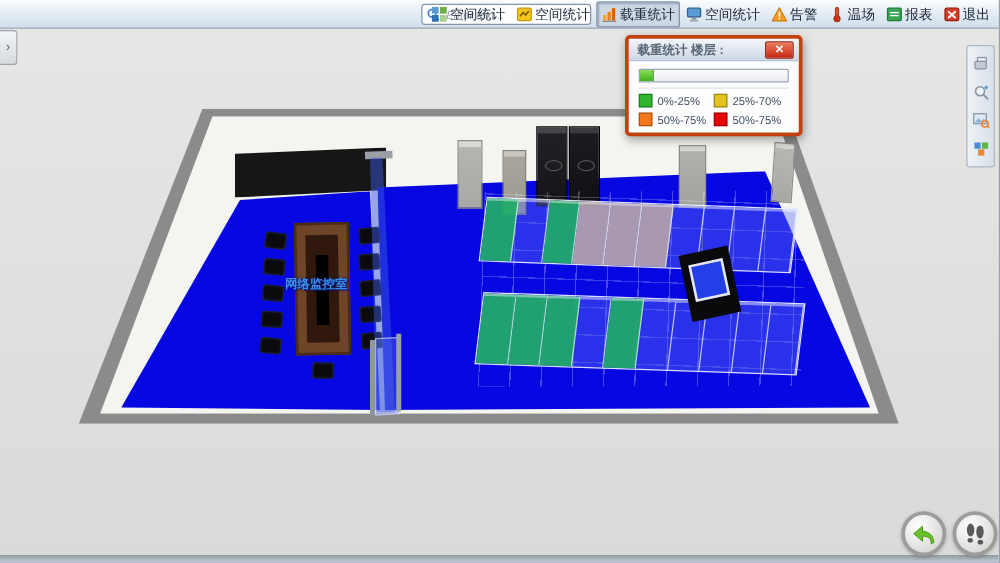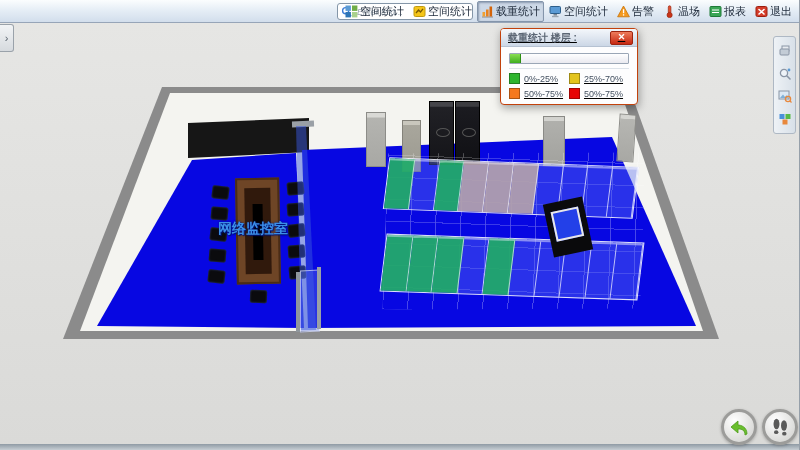--- a/index.html
+++ b/index.html
@@ -37,21 +37,21 @@
     border:1px solid rgba(255,255,255,.85);z-index:5;}
   .rack-cell{flex:1;border-right:1px solid rgba(255,255,255,.7);
     box-shadow:inset 0 2px 0 rgba(255,255,255,.45);}
   .rack-cell.empty{background:rgba(130,150,255,.16);}
   .rack-cell.green,.rack-cell.beige{opacity:.92;}
   .chair{position:absolute;width:17px;height:13px;background:#0b0b0e;border-radius:2px;
     box-shadow:inset 0 0 2px #3a4a7a;z-index:4;}
   .cabinet{position:absolute;z-index:4;}
   
   .panel{position:absolute;left:500px;top:28px;width:136px;z-index:10;background:#fdfdfe;
-    border:1px solid #c2410c;border-radius:4px;box-shadow:1px 3px 8px rgba(0,0,0,.35);overflow:hidden;text-decoration:underline;}
+    border:3px solid #c2410c;border-radius:4px;box-shadow:1px 3px 8px rgba(0,0,0,.35);overflow:hidden;}
   .panel-h{height:17px;background:linear-gradient(#f4f7fb,#ccd7e6);border-bottom:1px solid #b6c2d2;
     display:flex;align-items:center;padding:0 4px 0 7px;}
   .panel-title{flex:1;font-size:10px;font-weight:bold;color:#5c6674;}
   .close-btn{width:21px;height:12px;border-radius:2px;border:1px solid #9c2410;cursor:pointer;
     background:linear-gradient(#f4real,#c23); background:linear-gradient(#ee7c5c,#c62812);
     color:#fff;font-size:9px;line-height:10px;text-align:center;font-weight:bold;}
   .panel-b{padding:4px 8px 5px 8px;font-size:10px;color:#435060;}
   .prow{line-height:13px;white-space:nowrap;}
   .progress{height:9px;border:1px solid #9aa6b6;background:linear-gradient(#ffffff,#e9e9f0);
     border-radius:1px;margin:2px 0 4px 0;overflow:hidden;}
@@ -256,21 +256,21 @@
         <div class="rack-cell empty"></div>
         <div class="rack-cell empty"></div>
         <div class="rack-cell empty"></div>
         <div class="rack-cell empty"></div>
       </div>
 
     <div class="cabinet" style="left:548px;top:178px;width:40px;height:54px;background:#0a0a0c;transform:rotate(-12deg);z-index:6;">
       <div style="position:absolute;left:6px;top:9px;width:24px;height:26px;background:#2340e8;border:2px solid #e8e8e8;"></div>
     </div>
 
-    <div class="room-label" style="left: 198px; top: 198px; width: 110px; text-align: center; font-size: 14px; color: rgb(59, 143, 232);">网络监控室</div>
+    <div class="room-label" style="left: 198px; top: 198px; width: 110px; text-align: center; font-size: 10px; color: rgb(59, 143, 232);">网络监控室</div>
   </div>
 
   <div class="panel">
     <div class="panel-h">
       <span class="panel-title">载重统计 楼层 :</span>
       <div class="close-btn">
         <span>✕</span>
       </div>
     </div>
     <div class="panel-b">

